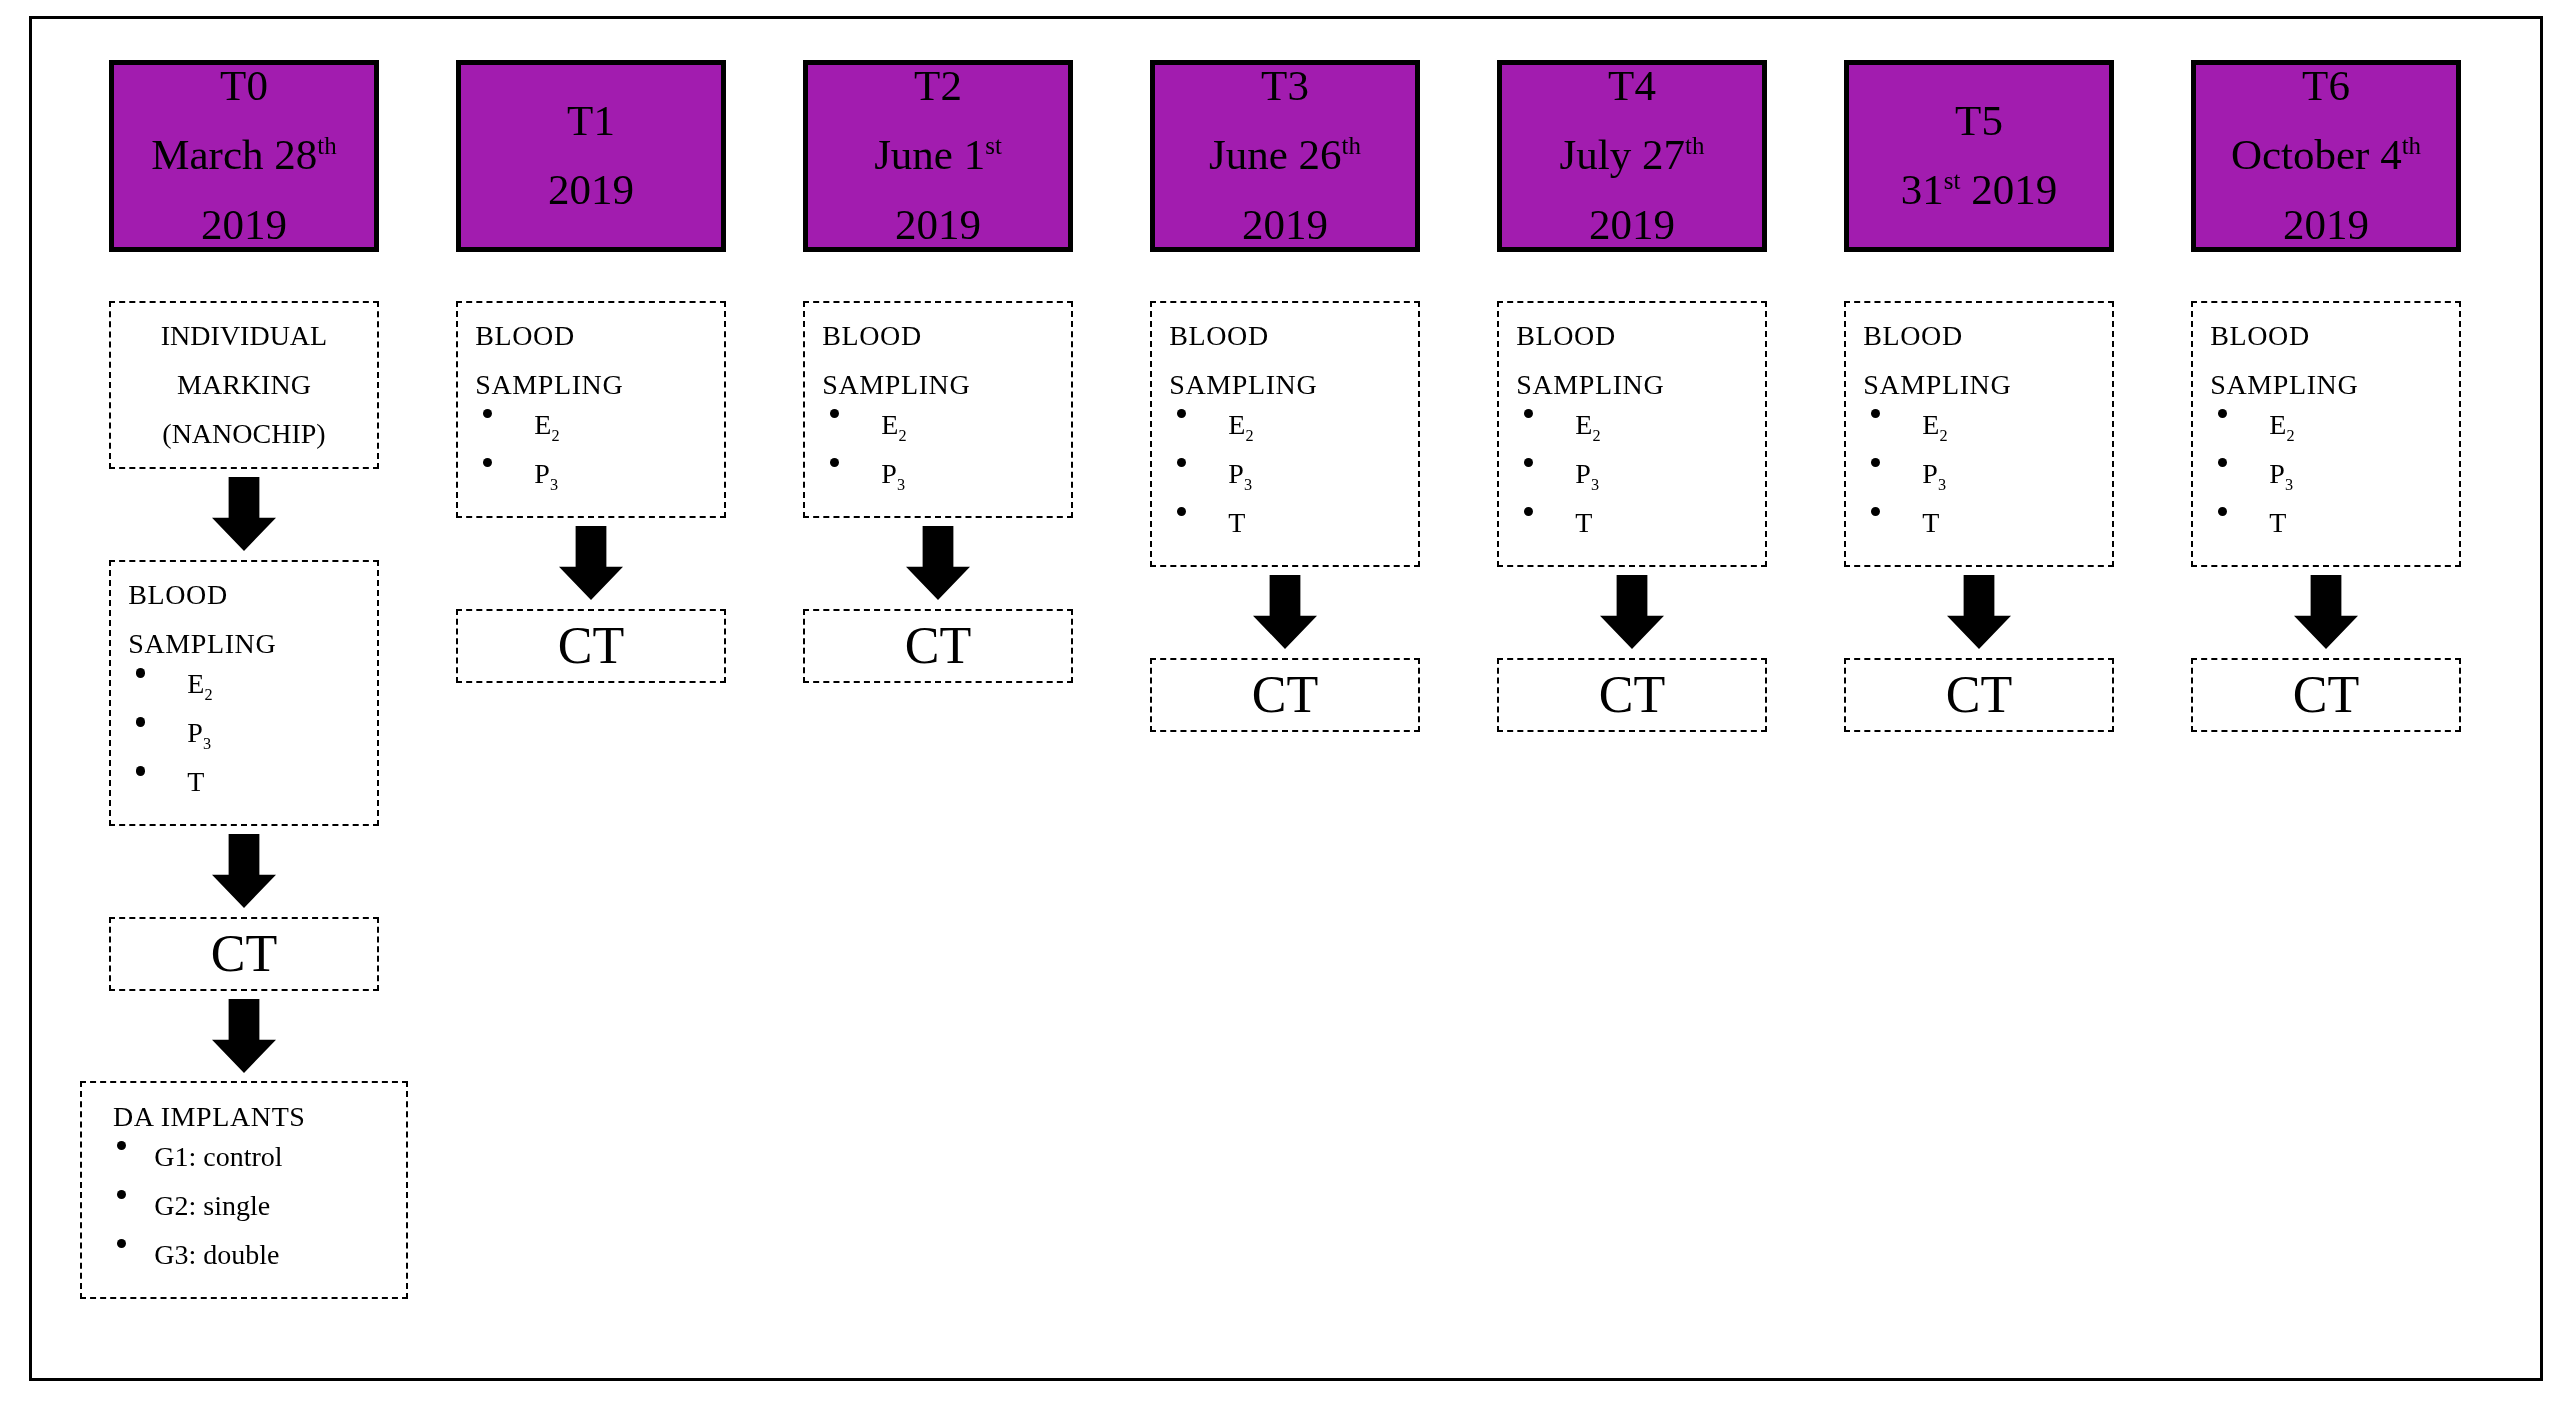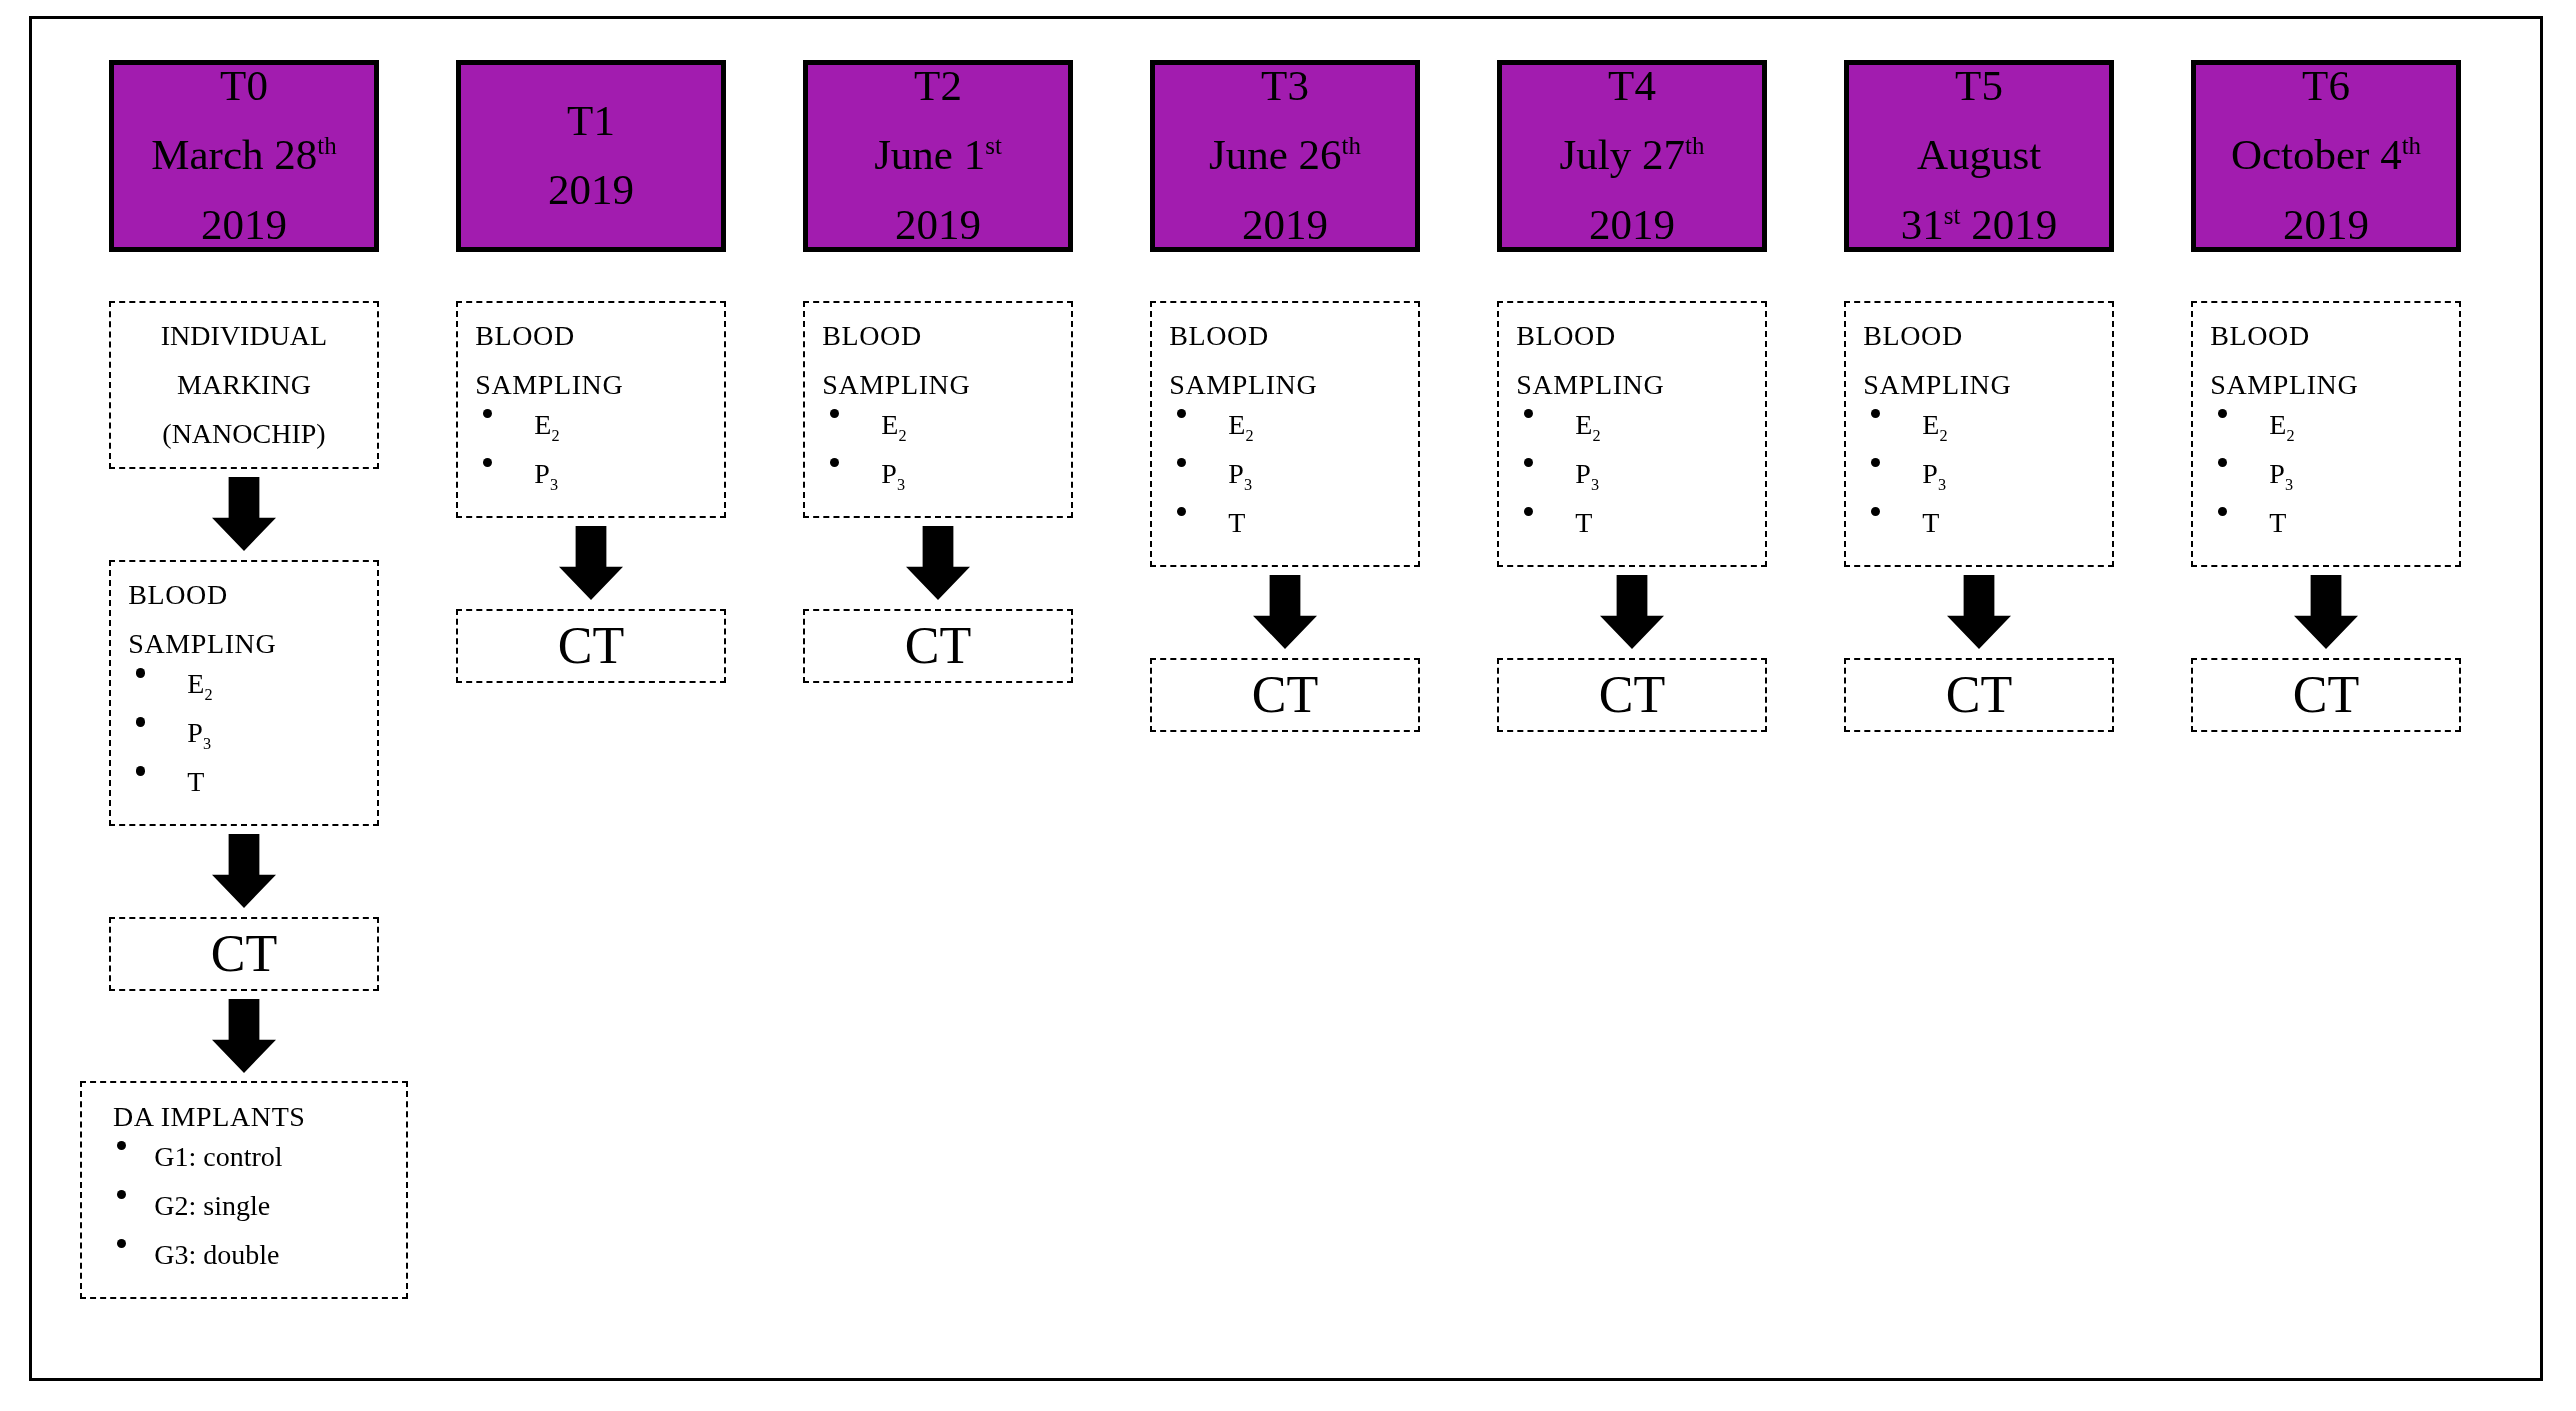--- a/index.html
+++ b/index.html
@@ -234,21 +234,20 @@
         </svg>
 
       <div class="dbox ctbox">
           <span>CT</span>
         </div>
     </div>
 
     <div class="col">
       <div class="hbox">
         <div class="hline">T5</div>
-        <div class="hline"><span>August</span><sup></sup><span></span></div>
         <div class="hline"><span>31</span><sup>st</sup><span> 2019</span></div>
       </div>
 
       <div class="dbox sampling first">
         <div class="btitle">BLOOD</div>
         <div class="btitle">SAMPLING</div>
         <div class="li">
             <span class="dot"></span>
             <span class="li-text"><span>E</span><sub>2</sub></span>
           </div>

